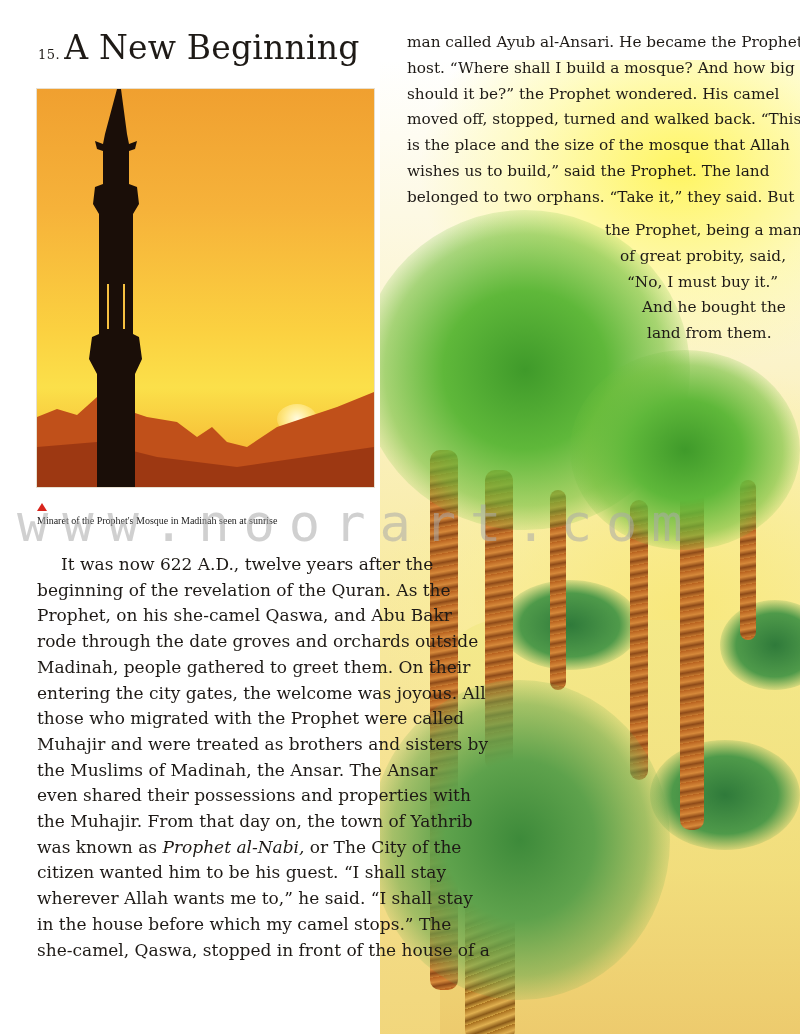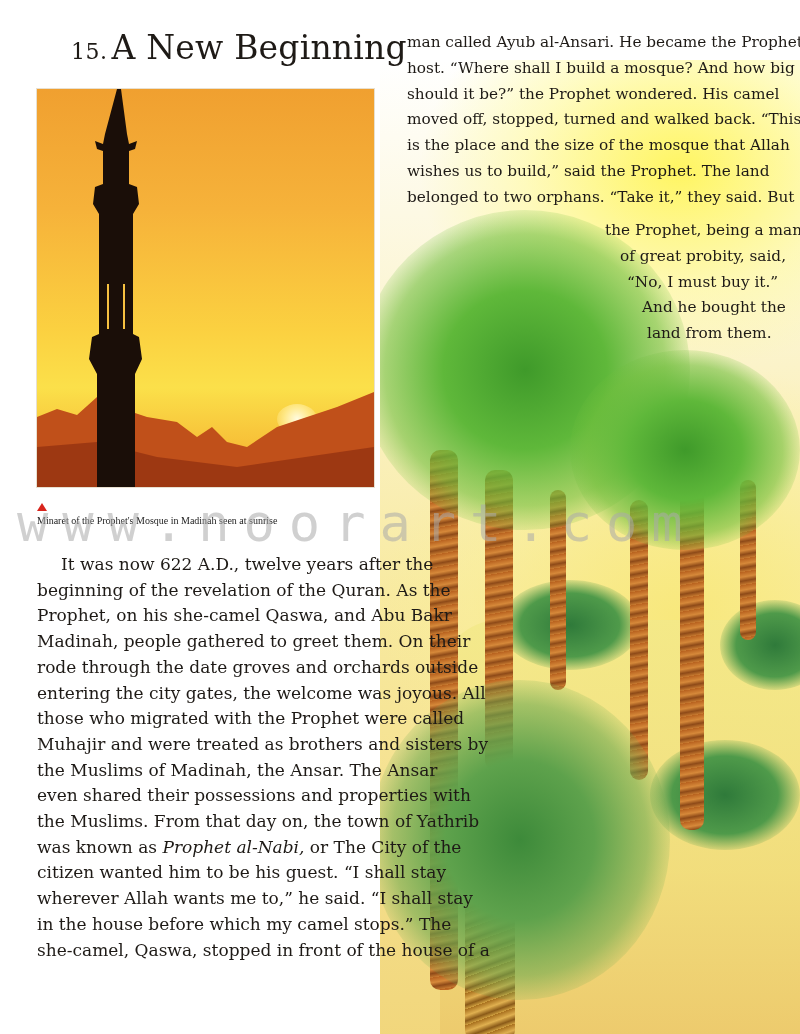--- a/index.html
+++ b/index.html
@@ -14,21 +14,21 @@
       radial-gradient(ellipse 300px 260px at 300px 560px, rgba(248,232,120,0.9), rgba(250,240,150,0.4) 70%, rgba(255,255,255,0) 100%),
       linear-gradient(180deg, rgba(255,255,255,0) 0%, rgba(245,225,120,0.7) 55%, rgba(240,210,110,0.9) 100%);
   }
   .ground { position:absolute; left:60px; top:560px; width:380px; height:420px; background:linear-gradient(180deg,#f3e98a 0%,#f1dd7a 60%,#ecc86a 100%); border-radius:60px 0 0 0; opacity:0.85; }
   .trunk { position:absolute; border-radius:10px; background:repeating-linear-gradient(170deg,#b8621f 0px,#d6893a 5px,#8e4a18 9px,#c87a30 13px); }
   .frond-cluster { position:absolute; border-radius:50%; background:radial-gradient(ellipse at center, #3f9a2a 0%, #5fb83a 35%, rgba(110,190,60,0.6) 60%, rgba(150,210,90,0) 75%); }
   .bush { position:absolute; border-radius:50%; background:radial-gradient(ellipse at center,#2f7a3a 0%,#4f9a4a 50%,rgba(90,160,80,0) 75%); }
 
   
   .title { position:absolute; left:38px; top:28px; white-space:nowrap; }
-  .title .num { font-size:22px; letter-spacing:0.5px; margin-right:4px;margin-left:33px; }
+  .title .num { font-size:13px; letter-spacing:0.5px; margin-right:4px; }
   .title .text { font-size:33px; font-weight:normal; letter-spacing:0.2px; }
 
   
   .photo { position:absolute; left:37px; top:89px; width:337px; height:398px; overflow:hidden;
     background: linear-gradient(180deg,#f0a030 0%,#f6b23a 30%,#fbd040 60%,#fbe04a 75%,#f4a82a 100%);
     box-shadow: 0 0 0 1px #e8e0d0; }
   .sun { position:absolute; left:240px; top:315px; width:40px; height:30px; border-radius:50%; background:radial-gradient(circle,#fffbe0 0%,#ffe98a 50%,rgba(255,220,100,0) 100%); }
   .mountains { position:absolute; left:0; bottom:0; width:100%; height:100px; }
   .minaret { position:absolute; left:40px; top:0; width:85px; height:398px; }
 
@@ -103,26 +103,26 @@
   <span class="line" style="margin-left:37px;">And he bought the</span>
   <span class="line" style="margin-left:42px;">land from them.</span>
 </div>
 
 <div class="watermark">www.noorart.com</div>
 
 <div class="col-left serif">
   <span class="line indent">It was now 622 A.D., twelve years after the</span>
   <span class="line">beginning of the revelation of the Quran. As the</span>
   <span class="line">Prophet, on his she-camel Qaswa, and Abu Bakr</span>
+  <span class="line">rode through the date groves and orchards outside</span>
   <span class="line">Madinah, people gathered to greet them. On their</span>
-  <span class="line">rode through the date groves and orchards outside</span>
   <span class="line">entering the city gates, the welcome was joyous. All</span>
   <span class="line">those who migrated with the Prophet were called</span>
   <span class="line">Muhajir and were treated as brothers and sisters by</span>
   <span class="line">the Muslims of Madinah, the Ansar. The Ansar</span>
   <span class="line">even shared their possessions and properties with</span>
-  <span class="line">the Muslims. From that day on, the town of Yathrib</span>
+  <span class="line">the Muhajir. From that day on, the town of Yathrib</span>
   <span class="line"><span>was known as </span><em>Prophet al-Nabi,</em><span> or The City of the</span></span>
   <span class="line">citizen wanted him to be his guest. “I shall stay</span>
   <span class="line">wherever Allah wants me to,” he said. “I shall stay</span>
   <span class="line">in the house before which my camel stops.” The</span>
   <span class="line">she-camel, Qaswa, stopped in front of the house of a</span>
 </div>
 
 </body></html>

